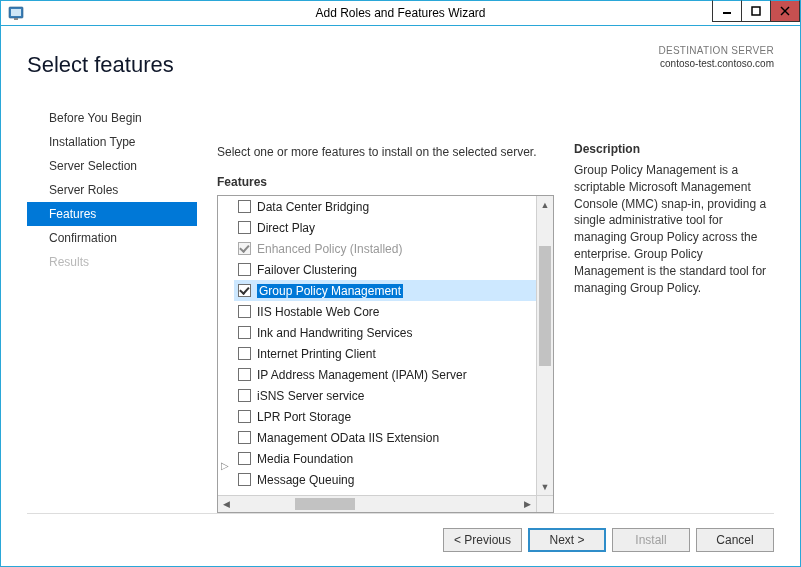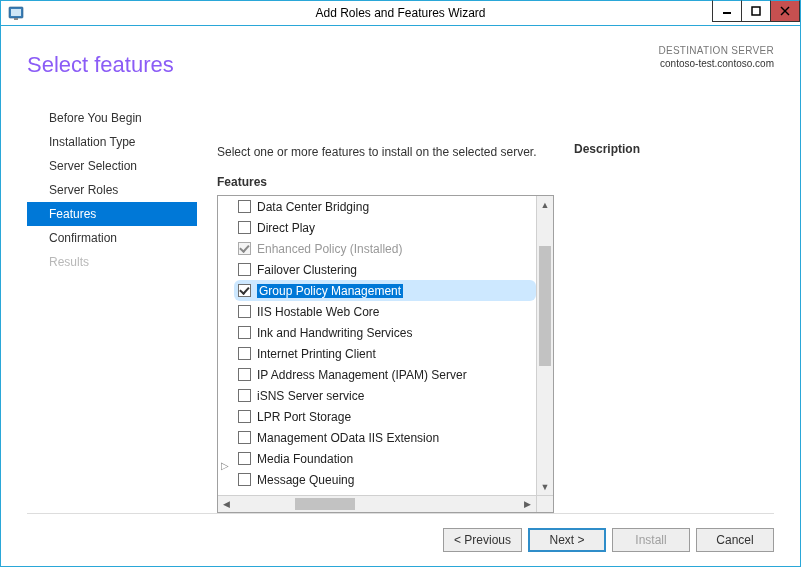--- a/index.html
+++ b/index.html
@@ -69,21 +69,21 @@
     flex-direction: column;
     position: relative;
   }
   .header-row {
     display: flex;
     justify-content: space-between;
     align-items: flex-start;
     margin-bottom: 28px;
   }
   .page-title {
-    color: #8b5cf6;
+    color: #0f172a;
     font-size: 22px;
     font-weight: 300;
     margin-top: 8px;
   }
   .dest-block {
     text-align: right;
     font-size: 10px;
     color: #555;
     line-height: 1.3;
   }
@@ -171,21 +171,20 @@
     display: flex;
     align-items: center;
     height: 21px;
     padding-left: 4px;
     font-size: 12px;
     color: #222;
   }
   .item.disabled { color: #999; }
   .item.selected {
     background: #cde8ff;
-    border-radius: 6px;
   }
   .item.selected .item-label {
     background: #0078d7;
     color: #fff;
     padding: 0 2px;
   }
   .chk {
     width: 13px;
     height: 13px;
     border: 1px solid #707070;
@@ -426,20 +425,21 @@
                 <div class="hthumb"></div>
               </div>
               <div class="harrow">▶</div>
               <div class="corner"></div>
             </div>
           </div>
         </div>
 
         <div class="desc-col">
           <div class="section-label" style="margin-top:36px;">Description</div>
+          <div class="desc-text">Group Policy Management is a scriptable Microsoft Management Console (MMC) snap-in, providing a single administrative tool for managing Group Policy across the enterprise. Group Policy Management is the standard tool for managing Group Policy.</div>
         </div>
 
       </div>
     </div>
 
     <div class="footer">
       <button class="btn">&lt; Previous</button>
       <button class="btn default">Next &gt;</button>
       <button class="btn" disabled="">Install</button>
       <button class="btn">Cancel</button>

